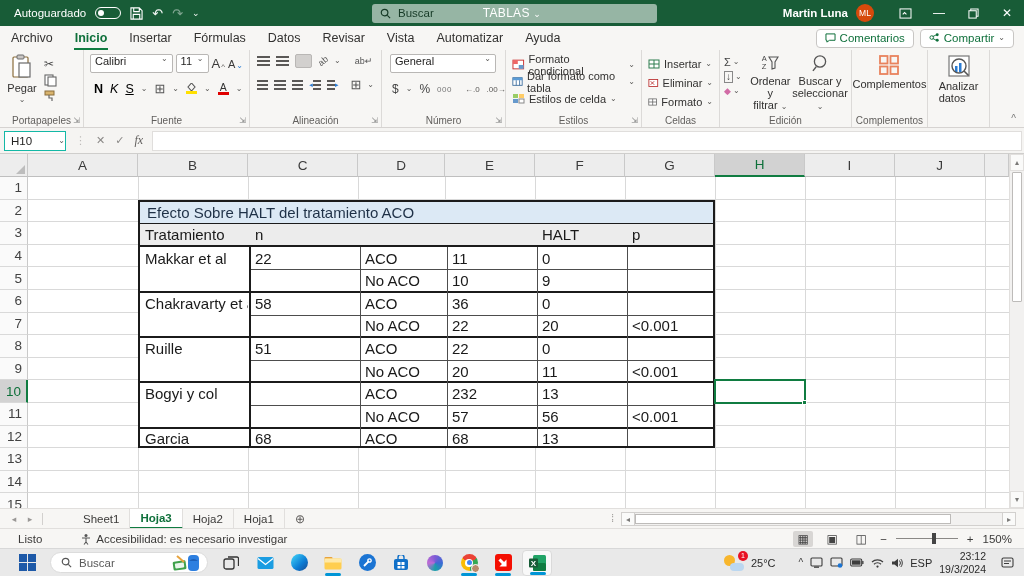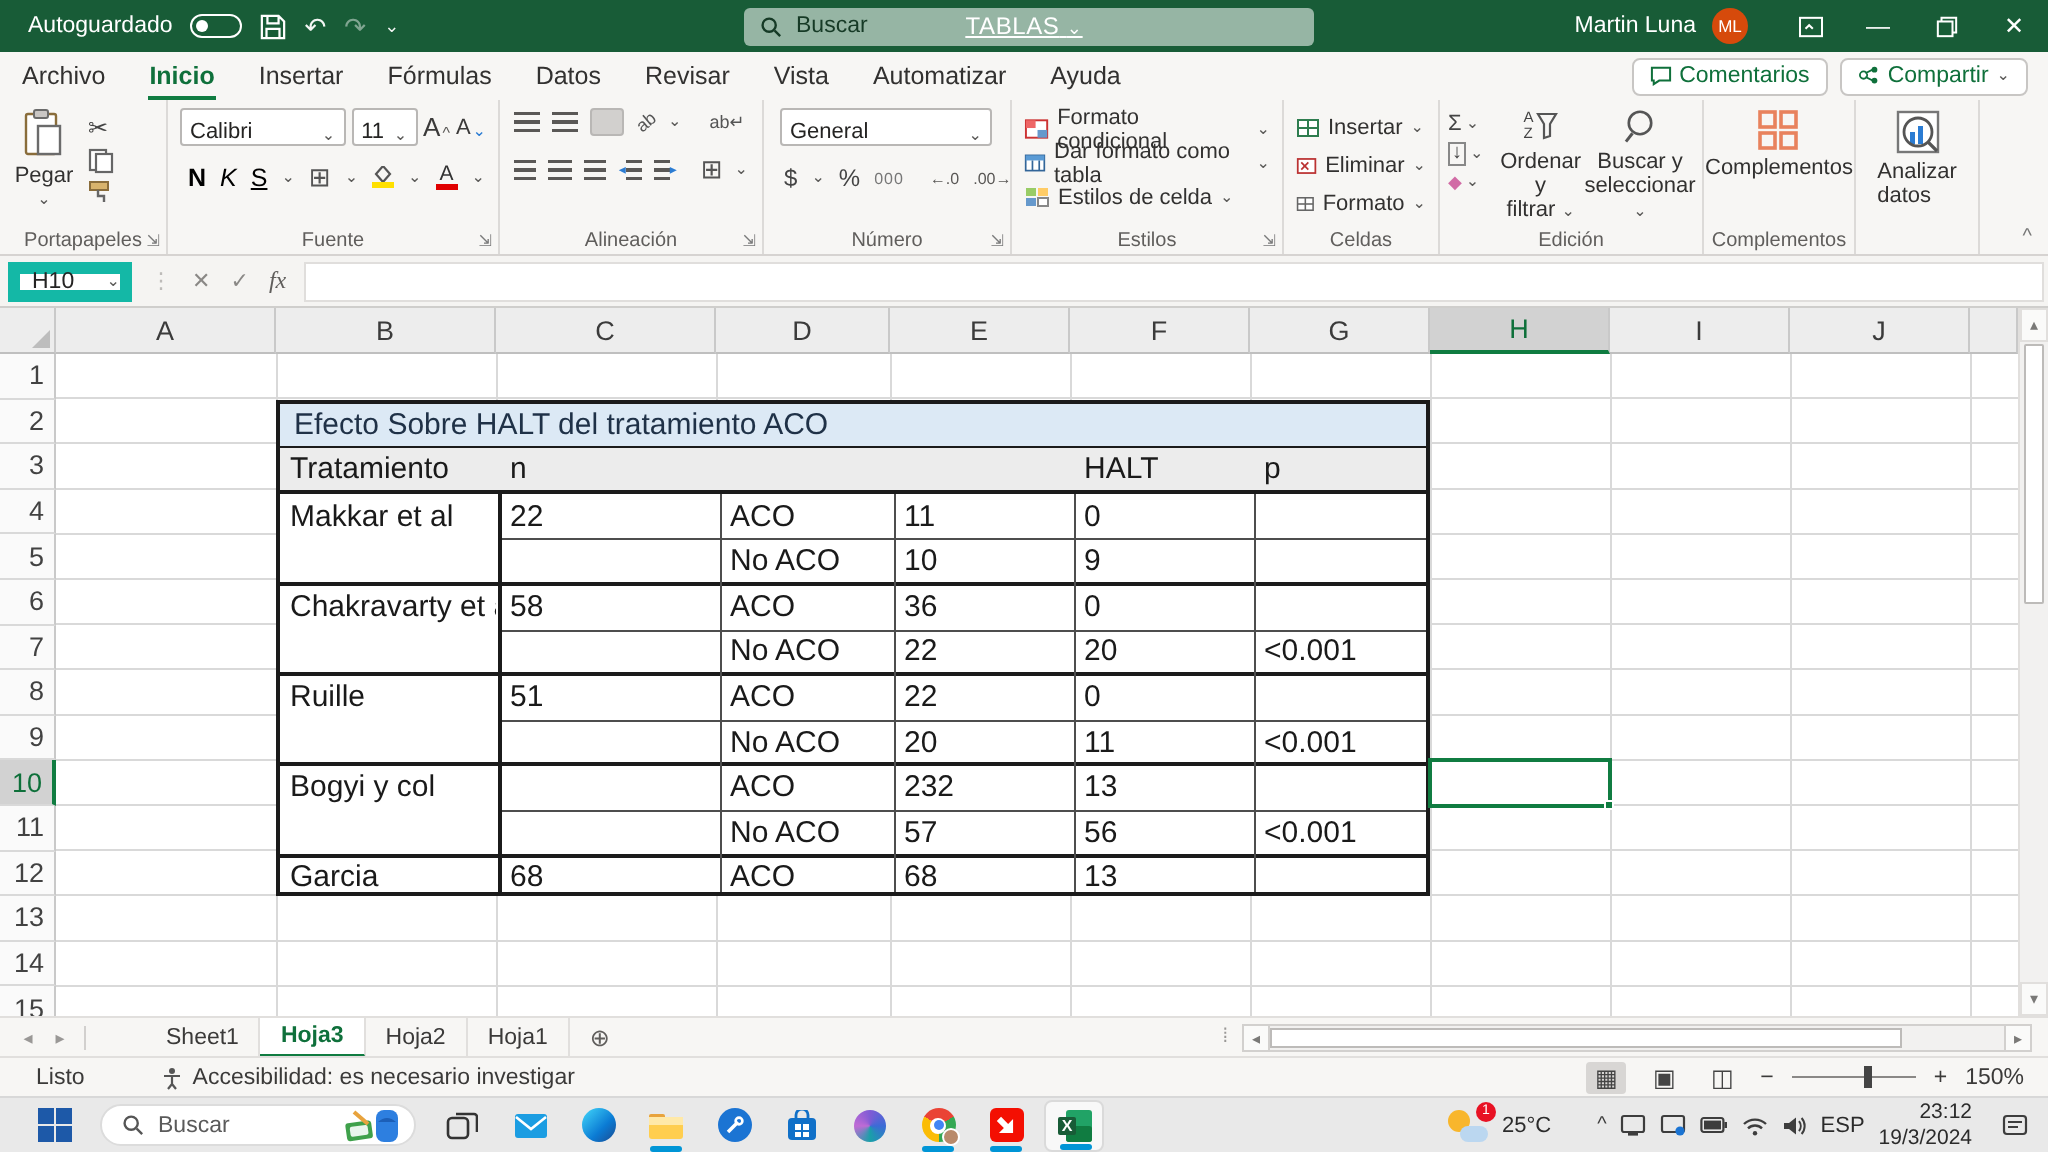--- a/index.html
+++ b/index.html
@@ -7,55 +7,55 @@
   #app { position:relative; width:1024px; height:576px; background:#fff; }
 
   
   #titlebar { position:absolute; top:0; left:0; width:1024px; height:26px; background:#185C37; color:#fff; display:flex; align-items:center; font-size:11.5px; }
   .tb-left { display:flex; align-items:center; gap:9px; padding-left:14px; }
   .toggle { width:26px; height:12px; border:1.5px solid #fff; border-radius:7px; position:relative; }
   .toggle .knob { position:absolute; left:2px; top:1.5px; width:6px; height:6px; background:#fff; border-radius:50%; }
   .qat-icon { color:#fff; font-size:13px; line-height:1; opacity:.95; }
   .qat-icon.dim { opacity:.45; }
   .tb-doc { position:absolute; left:0; right:0; top:0; height:26px; display:flex; align-items:center; justify-content:center; pointer-events:none; }
-  .tb-doc span { pointer-events:auto; font-size:12px; letter-spacing:.3px;text-decoration:underline; }
+  .tb-doc span { pointer-events:auto; font-size:12px; letter-spacing:.3px; }
   .tb-search { position:absolute; left:372px; top:3.5px; width:285px; height:19px; background:rgba(255,255,255,.55); border-radius:3px; display:flex; align-items:center; gap:8px; padding-left:26px; color:#163A26; font-size:11.5px; }
   .tb-search svg { position:absolute; left:8px; }
   .tb-right { position:absolute; right:0; top:0; height:26px; display:flex; align-items:center; gap:0; }
-  .tb-user { font-size:11.5px; margin-right:8px; }
+  .tb-user { font-size:11.5px; margin-right:8px;font-weight:bold; }
   .avatar { width:18px; height:18px; border-radius:50%; background:#D64A0B; color:#fff; font-size:8.5px; display:flex; align-items:center; justify-content:center; margin-right:14px; }
   .winbtn { width:34px; height:26px; display:flex; align-items:center; justify-content:center; color:#fff; font-size:12px; }
 
   
   #ribbontabs { position:absolute; top:26px; left:0; width:1024px; height:24px; background:#F7F6F4; display:flex; align-items:center; }
   .rtab { padding:0 11px; font-size:12.5px; color:#323130; height:24px; display:flex; align-items:center; position:relative; }
   .rtab.active { color:#0F703B; font-weight:bold; }
   .rtab.active::after { content:""; position:absolute; left:10px; right:10px; bottom:0; height:2.5px; background:#107C41; }
   .rtab-right { margin-left:auto; display:flex; gap:6px; padding-right:10px; }
   .pillbtn { border:1px solid #c8c6c4; background:#fff; border-radius:4px; height:19px; display:flex; align-items:center; gap:4px; padding:0 8px; font-size:11.5px; color:#0F703B; }
 
   
   #ribbon { position:absolute; top:50px; left:0; width:1024px; height:78px; background:#F7F6F4; border-bottom:1px solid #D6D3D1; display:flex; }
   .grp { position:relative; height:100%; border-right:1px solid #DCDAD8; flex:0 0 auto; }
   .grp-label { position:absolute; bottom:1px; left:0; right:0; text-align:center; font-size:10px; color:#605E5C; }
   .launcher { position:absolute; bottom:2px; right:3px; font-size:8px; color:#7a7a7a; }
   .gbody { position:absolute; top:4px; left:0; right:0; bottom:16px; }
   .chev { font-size:8px; color:#5c5b59; line-height:1; }
   .bigbtn { display:flex; flex-direction:column; align-items:center; justify-content:flex-start; gap:2px; font-size:11px; color:#323130; }
-  .combo { background:#fff; border:1px solid #B9B7B5; height:19px; display:flex; align-items:flex-end; justify-content:space-between; font-size:11px; color:#252423; padding:0 4px; border-radius:2px; }
+  .combo { background:#fff; border:1px solid #B9B7B5; height:19px; display:flex; align-items:flex-start; justify-content:space-between; font-size:11px; color:#252423; padding:0 4px; border-radius:2px; }
   .ficon { font-size:12.5px; color:#3b3a39; display:flex; align-items:flex-end; gap:1px; }
   .ibars { width:13px; height:10px; background:repeating-linear-gradient(to bottom,#5a5856 0 1.6px,transparent 1.6px 4.2px); }
   .selbox { background:#D2D0CE; border:1px solid #B9B7B5; border-radius:2px; }
   .rowbtn { display:flex; align-items:center; gap:4px; font-size:11px; color:#323130; height:17px; }
   .mini { font-size:8px; color:#5a5856; }
   .colorbar { display:inline-block; width:11px; height:3px; margin-top:-1px; }
 
   
   #formulabar { position:absolute; top:128px; left:0; width:1024px; height:26px; background:#F5F4F2; border-bottom:1px solid #CFCECC; display:flex; align-items:center; }
-  .namebox { width:62px; height:20px; background:#fff; border:6px solid #14b8a6; margin-left:4px; display:flex; align-items:center; font-size:11.5px; color:#252423; padding-left:6px; justify-content:space-between; }
+  .namebox { width:62px; height:20px; background:#fff; border:1px solid #14b8a6; margin-left:4px; display:flex; align-items:center; font-size:11.5px; color:#252423; padding-left:6px; justify-content:space-between; }
   .fbtns { display:flex; align-items:center; gap:10px; padding:0 9px; color:#8A8886; font-size:11px; }
   .fx { font-style:italic; font-family:"Liberation Serif",serif; color:#605E5C; font-size:12px; }
   .finput { flex:1; height:20px; background:#fff; border:1px solid #E0DEDC; margin-right:2px; }
 
   
   #sheet { position:absolute; top:154px; left:0; width:1009px; height:354px; background:#fff; overflow:hidden; }
   #colhdrs { position:absolute; top:0; left:0; height:23px; display:flex; }
   .ch { height:23px; background:#EDEDED; border-right:1px solid #C9C9C9; border-bottom:1px solid #BFBFBF; display:flex; align-items:center; justify-content:center; font-size:13.5px; color:#3b3b3b; }
   .ch.corner { width:28px; position:relative; }
   .ch.corner .tri { position:absolute; right:2px; bottom:2px; width:0; height:0; border-left:9px solid transparent; border-bottom:9px solid #BDBDBD; }

